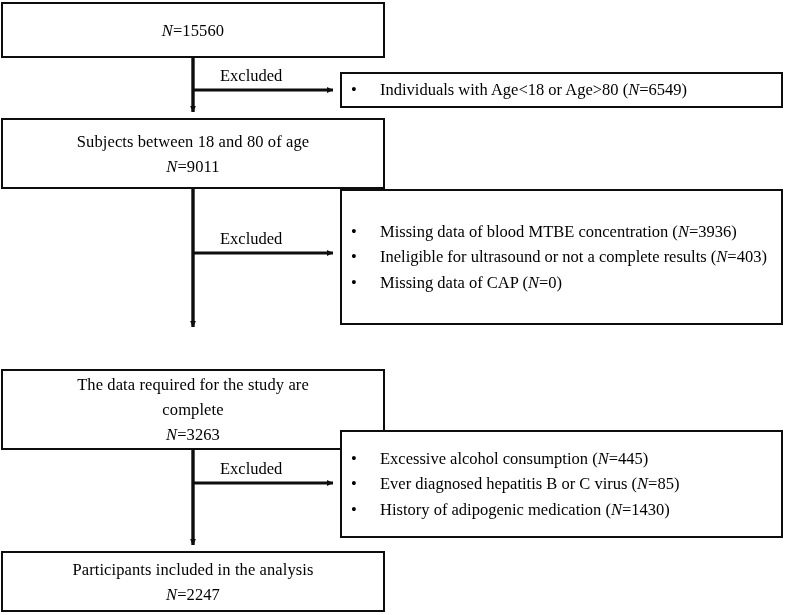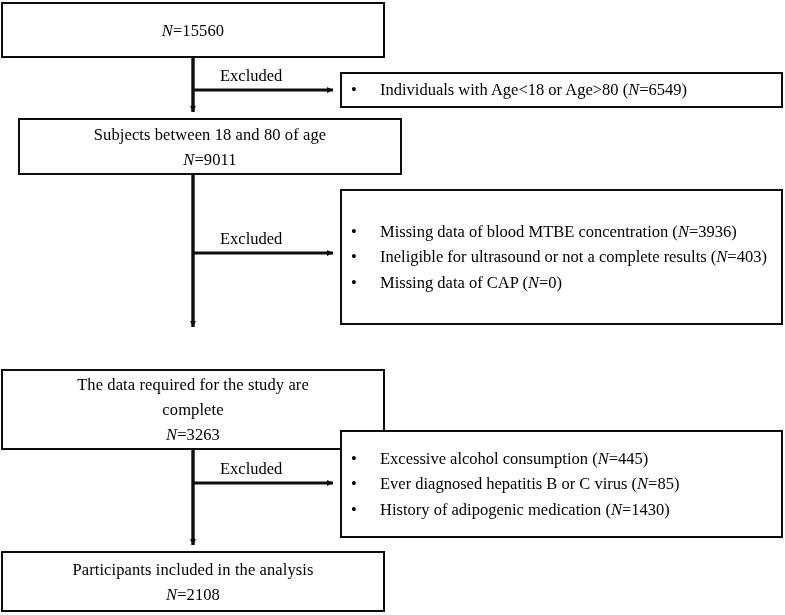--- a/index.html
+++ b/index.html
@@ -98,34 +98,34 @@
 
     <line x1="193" y1="414" x2="193" y2="545" stroke="#0d0d0d" stroke-width="3.4" marker-end="url(#arrowhead)"></line>
 
     <line x1="193" y1="483" x2="333" y2="483" stroke="#0d0d0d" stroke-width="3.2" marker-end="url(#arrowhead)"></line>
   </svg>
 
   <div class="box center" style="left:1px; top:2px; width:384px; height:56px;">
     <div class="box-line"><span class="nital">N</span><span>=15560</span></div>
   </div>
 
-  <div class="box center" style="left:18px; top:118px; width:384px; height:57px;">
+  <div class="box center" style="left:1px; top:118px; width:384px; height:71px;">
     <div class="box-line">Subjects between 18 and 80 of age</div>
     <div class="box-line"><span class="nital">N</span><span>=9011</span></div>
   </div>
 
   <div class="box center" style="left:1px; top:333px; width:384px; height:81px;margin-top:36px;">
     <div class="box-line">The data required for the study are</div>
     <div class="box-line">complete</div>
     <div class="box-line"><span class="nital">N</span><span>=3263</span></div>
   </div>
 
   <div class="box center" style="left:1px; top:551px; width:384px; height:61px;">
     <div class="box-line">Participants included in the analysis</div>
-    <div class="box-line"><span class="nital">N</span><span>=2108</span></div>
+    <div class="box-line"><span class="nital">N</span><span>=2247</span></div>
   </div>
 
   <div class="edge-label" style="left:220px; top:66px;">Excluded</div>
   <div class="edge-label" style="left:220px; top:229px;">Excluded</div>
   <div class="edge-label" style="left:220px; top:459px;">Excluded</div>
 
   <div class="box" style="left:340px; top:72px; width:443px; height:36px;">
     <ul class="bullet-list">
       <li class="bullet-item">
         <span class="bullet-dot">•</span><span>Individuals with Age&lt;18 or Age&gt;80 (</span><span class="nital">N</span><span>=6549)</span>

